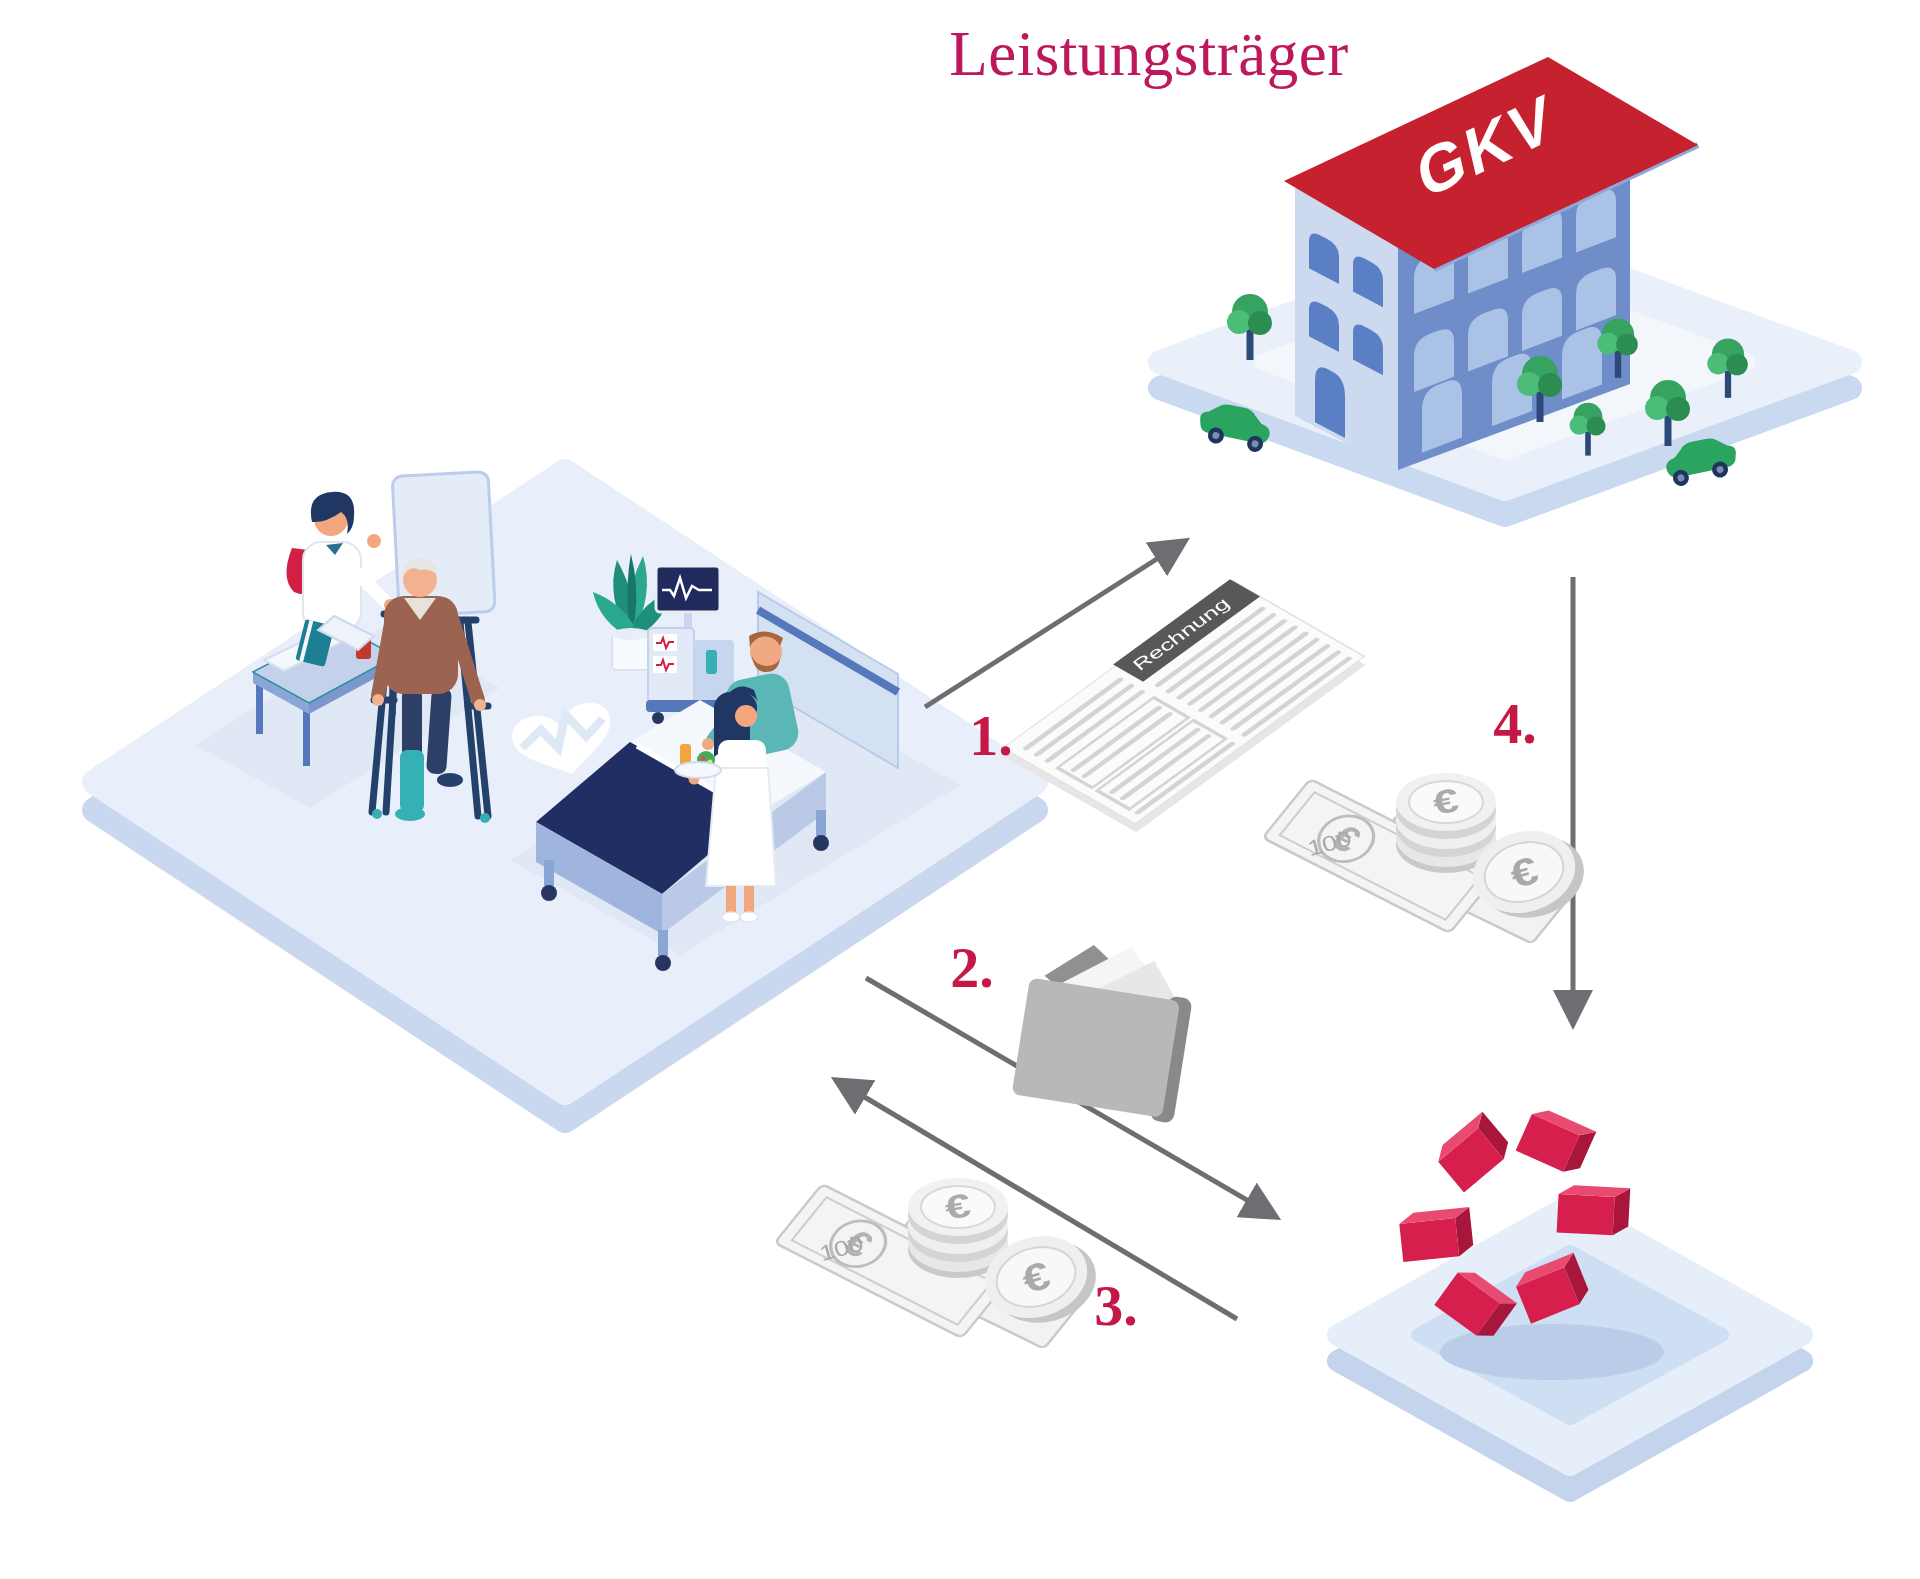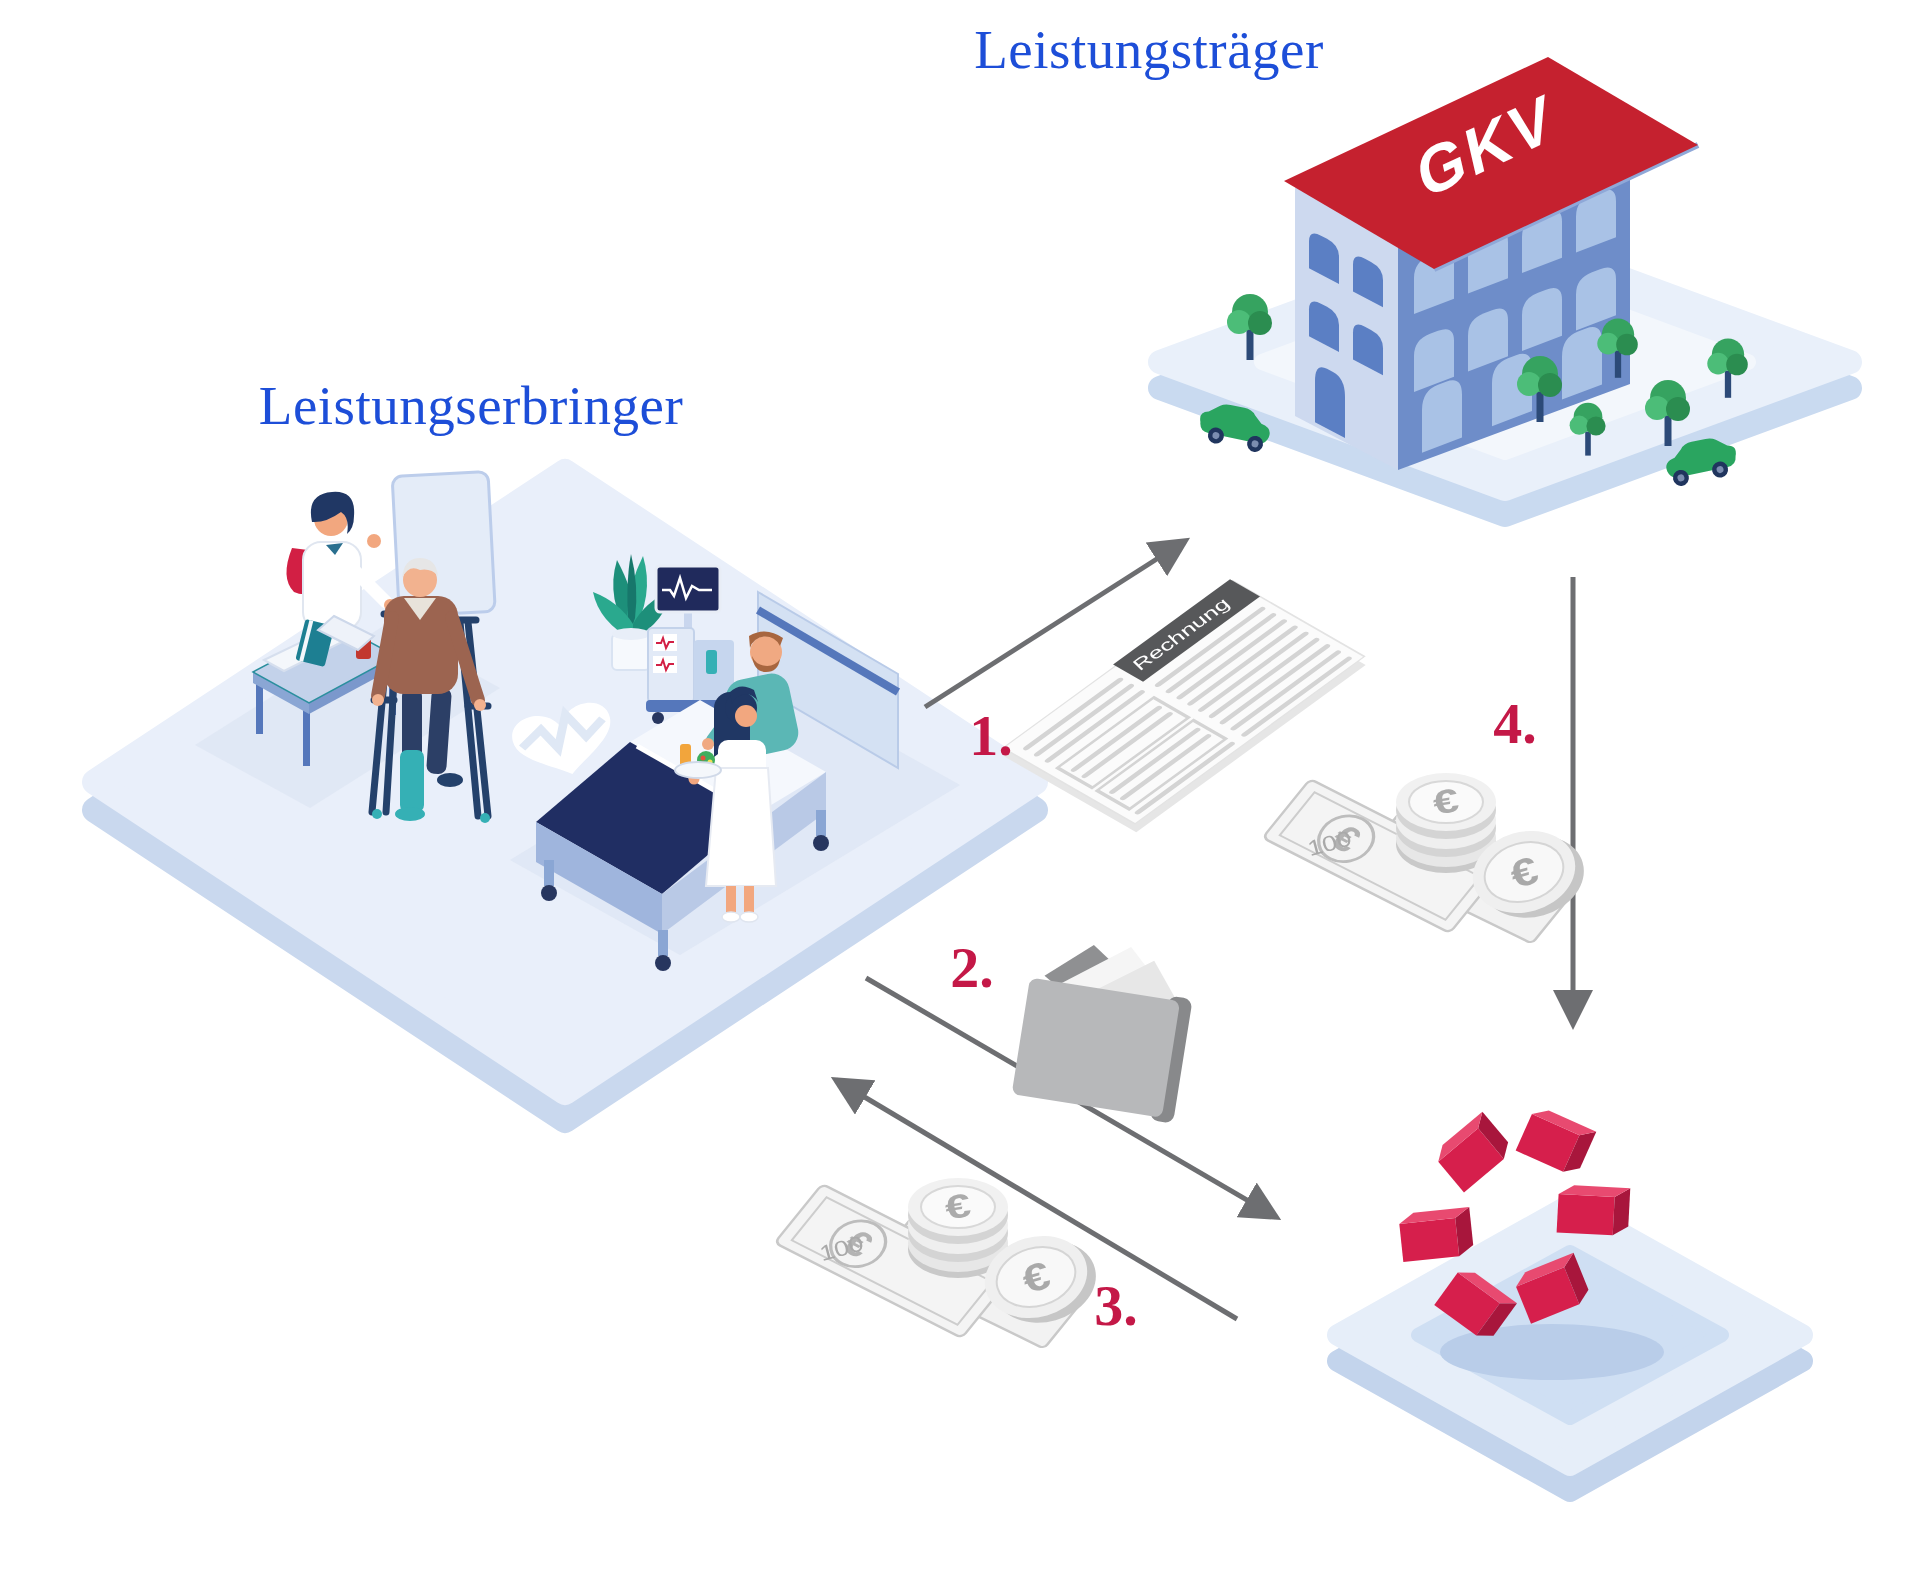--- a/index.html
+++ b/index.html
@@ -1,20 +1,20 @@
 <!DOCTYPE html>
 <html><head>
 <meta charset="utf-8">
 <style>
   html,body{margin:0;padding:0;background:#ffffff;}
   .stage{position:relative;width:1920px;height:1579px;background:#ffffff;overflow:hidden;
          font-family:"Liberation Serif","DejaVu Serif",serif;}
   svg.scene{position:absolute;left:0;top:0;width:1920px;height:1579px;}
   svg text{font-family:"Liberation Sans","DejaVu Sans",sans-serif;}
-  .actor-label{position:absolute;font-size:55px;color:#1d4ed8;white-space:nowrap;
+  .actor-label{position:absolute;font-size:63px;color:#be185d;white-space:nowrap;
                transform:translateX(-50%);letter-spacing:0.5px;}
   .step-number{position:absolute;font-size:58px;font-weight:700;color:#c41847;
                transform:translateX(-50%);font-family:"Liberation Serif","DejaVu Serif",serif;}
 </style>
 </head>
 <body>
 
 <div class="stage">
 
 <svg class="scene" viewBox="0 0 1920 1579">
@@ -321,21 +321,20 @@
     <polygon points="30,40 95,-8 135,30 55,62" fill="#f5f5f5"></polygon>
     <polygon points="60,45 120,2 150,40 80,68" fill="#e7e7e7"></polygon>
     <rect x="140" y="34" width="24" height="126" rx="9" fill="#88898b"></rect>
     <rect x="0" y="38" width="152" height="118" rx="8" fill="#b7b8ba"></rect>
   </g>
 
   <use href="#money-pile" transform="translate(920,1245)"></use>
   <use href="#money-pile" transform="translate(1408,840)"></use>
 </svg>
 
-<div class="actor-label" style="left:471px; top:374px;">Leistungserbringer</div>
 <div class="actor-label" style="left:1149px; top:18px;">Leistungsträger</div>
 
 <div class="step-number" style="left:991px; top:702px;">1.</div>
 <div class="step-number" style="left:972px; top:934px;">2.</div>
 <div class="step-number" style="left:1116px; top:1272px;">3.</div>
 <div class="step-number" style="left:1515px; top:690px;">4.</div>
 
 </div>
 
 </body></html>

